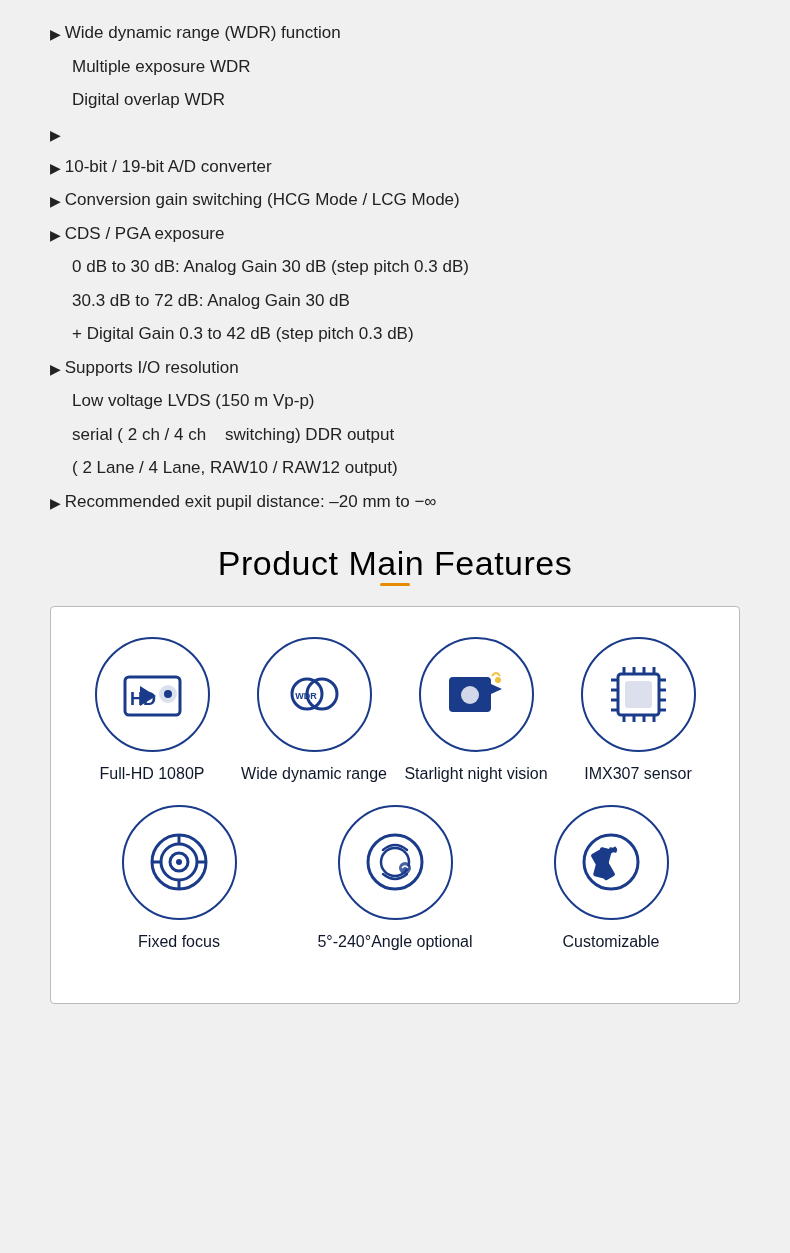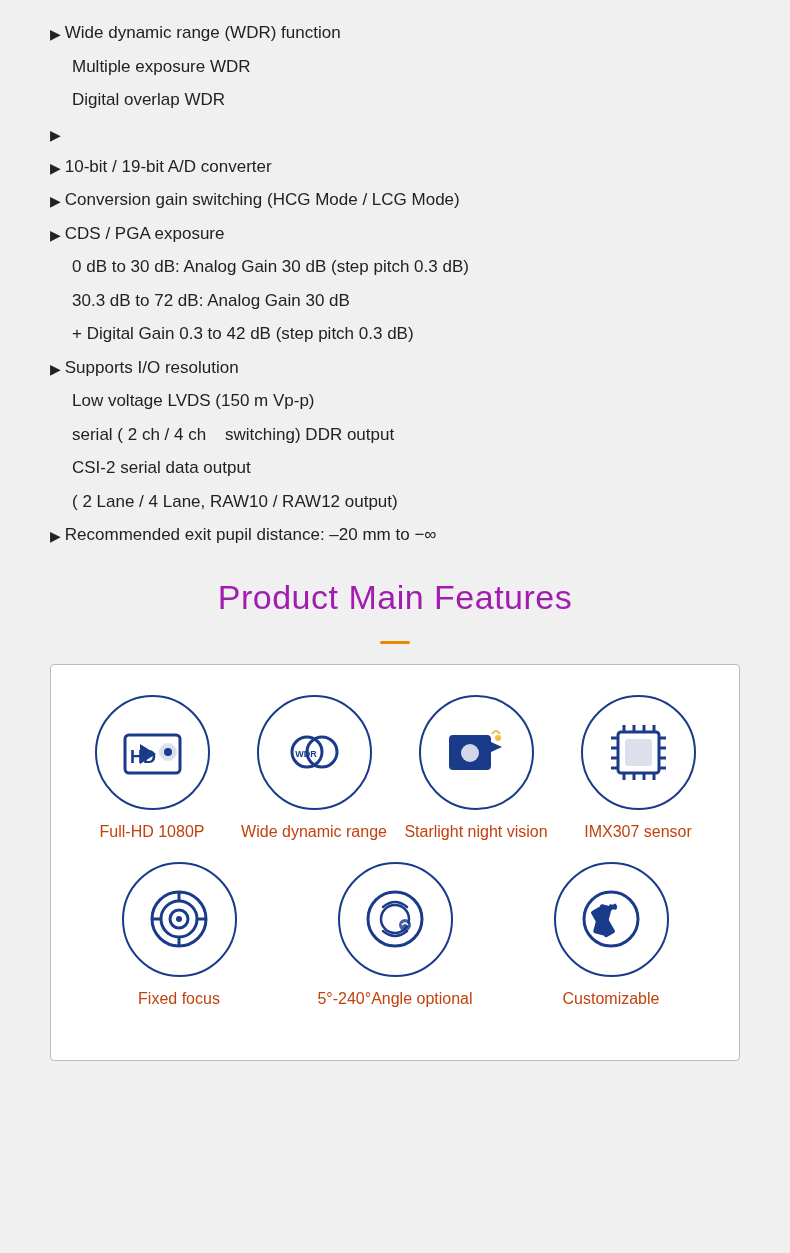--- a/index.html
+++ b/index.html
@@ -37,22 +37,22 @@
     }
     .sub-item {
       padding-left: 22px;
       font-size: 17px;
       line-height: 1.55;
     }
     .section-title {
       text-align: center;
       font-size: 34px;
       font-weight: 400;
-      color: #a21caf;
-      margin-bottom: 24px;
+      color: #000000;
+      margin-bottom: 0;
       margin-top: 10px;
       letter-spacing: 0.5px;
     }
     .title-underline {
       width: 30px;
       height: 3px;
       background: #e68a00;
       margin: 0 auto 20px auto;
       border-radius: 2px;
     }
@@ -83,21 +83,21 @@
       align-items: center;
       justify-content: center;
       margin-bottom: 12px;
       background: #fff;
     }
     .icon-circle svg {
       width: 65px;
       height: 65px;
     }
     .feature-label {
-      color: #c2410c;
+      color: #0f172a;
       font-size: 16px;
       text-align: center;
       line-height: 1.3;
     }
   </style>
 </head>
 <body>
 
 <div class="page">
 
@@ -126,21 +126,20 @@
       <li class="sub-item">0 dB to 30 dB: Analog Gain 30 dB (step pitch 0.3 dB)</li>
       <li class="sub-item">30.3 dB to 72 dB: Analog Gain 30 dB</li>
       <li class="sub-item">+ Digital Gain 0.3 to 42 dB (step pitch 0.3 dB)</li>
       <li class="main-item">
         <span class="arrow">▶</span>
         <span>Supports I/O resolution</span>
       </li>
       <li class="sub-item">Low voltage LVDS (150 m Vp-p)</li>
       <li class="sub-item">serial ( 2 ch / 4 ch &nbsp;&nbsp; switching) DDR output</li>
       <li class="sub-item"></li>
-      <li class="sub-item">CSI-2 serial data output</li>
       <li class="sub-item">( 2 Lane / 4 Lane, RAW10 / RAW12 output)</li>
       <li class="main-item">
         <span class="arrow">▶</span>
         <span>Recommended exit pupil distance: –20 mm to −∞</span>
       </li>
     </ul>
 
   <div class="section-title">Product Main Features</div>
   <div class="title-underline"></div>
 

